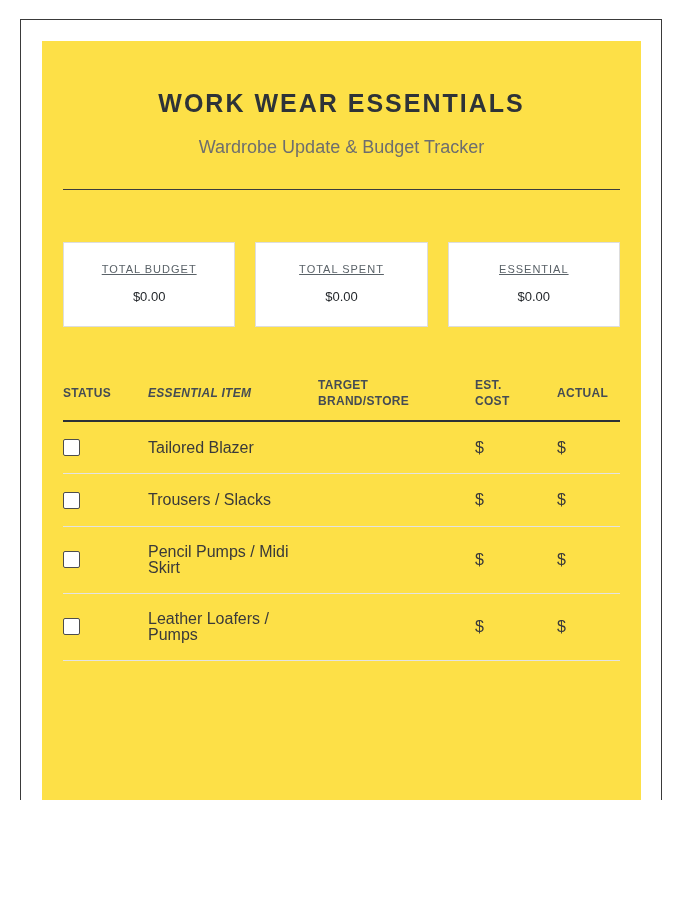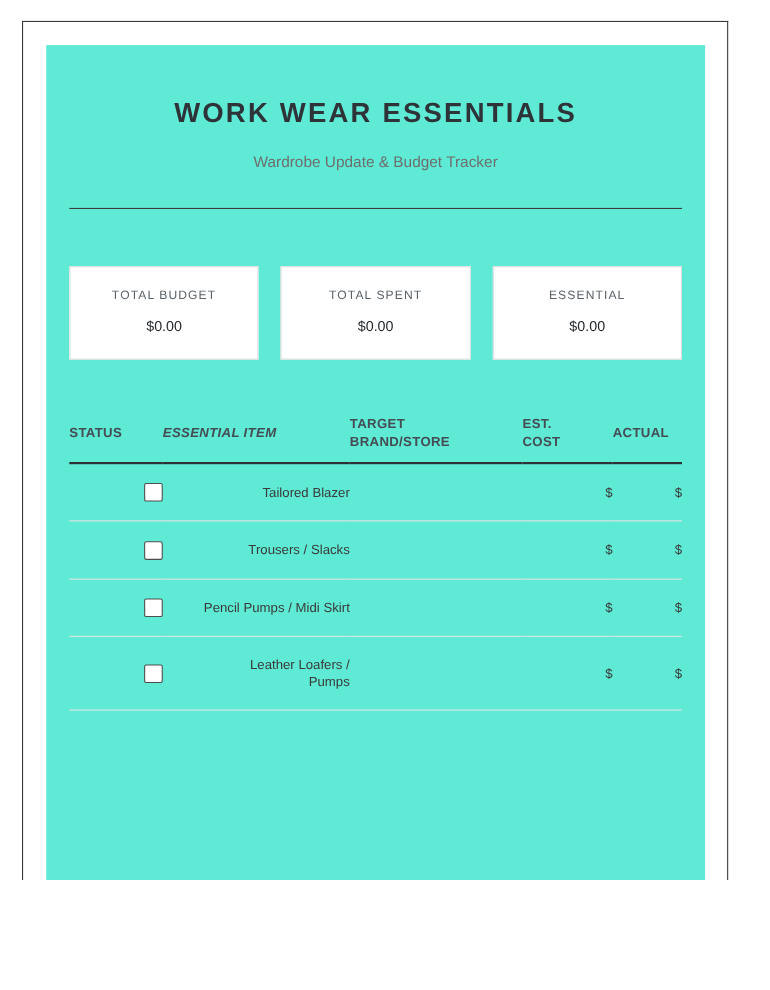--- a/index.html
+++ b/index.html
@@ -14,37 +14,37 @@
     left: 20px; top: 19px;
     width: 642px; height: 781px;
     border: 1px solid #3a3a3a;
     border-bottom: none;
     background: #ffffff;
     overflow: hidden;
   }
   .card {
     margin: 21px 20px 0 21px;
     width: 599px; height: 760px;
-    background: #5eead4;
+    background: #fde047;
     padding: 0 21px;
     overflow: hidden;
   }
   .title {
     padding-top: 47px;
     text-align: center;
     font-size: 25px;
     line-height: 30px;
     font-weight: bold;
     letter-spacing: 2px;
     color: #2e3338;
   }
   .subtitle {
     margin-top: 21px;
     text-align: center;
-    font-size: 14px;
+    font-size: 18px;
     line-height: 17px;
     color: #6e6e6e;
   }
   .divider {
     margin-top: 33px;
     border: none;
     border-top: 1px solid #3c3c3c;
     height: 0;
   }
   .summary {
@@ -58,20 +58,21 @@
     border: 1px solid #dddddd;
     text-align: center;
     padding: 20px 0;
     height: 85px;
   }
   .summary-label {
     font-size: 11px;
     line-height: 13px;
     letter-spacing: 1px;
     color: #5a6268;
+    text-decoration: underline;
   }
   .summary-value {
     margin-top: 9px;
     font-size: 13px;
     line-height: 23px;
     color: #24282c;
   }
   table.items {
     margin-top: 40px;
     width: 100%;
@@ -93,24 +94,23 @@
   .col-status  { width: 85px; }
   .col-item    { width: 170px; font-style: italic; }
   .col-target  { width: 157px; }
   .col-est     { width: 82px; }
   .col-actual  { width: 63px; }
   th.col-status, td.cell-status { padding-left: 10px; }
   table.items td {
     vertical-align: middle;
     padding: 17px 0;
     border-bottom: 1px solid #e3e3e3;
-    font-size: 12px;
+    font-size: 16px;
     line-height: 16px;
     color: #3a3a3a;
-    text-align: right;
   }
   td.cell-item { white-space: pre-line; }
   td.cell-est, td.cell-actual { color: #45494e; }
   .checkbox {
     display: inline-block;
     width: 17px; height: 17px;
     background: #ffffff;
     border: 1px solid #4d4d4d;
     border-radius: 2px;
     vertical-align: middle;

